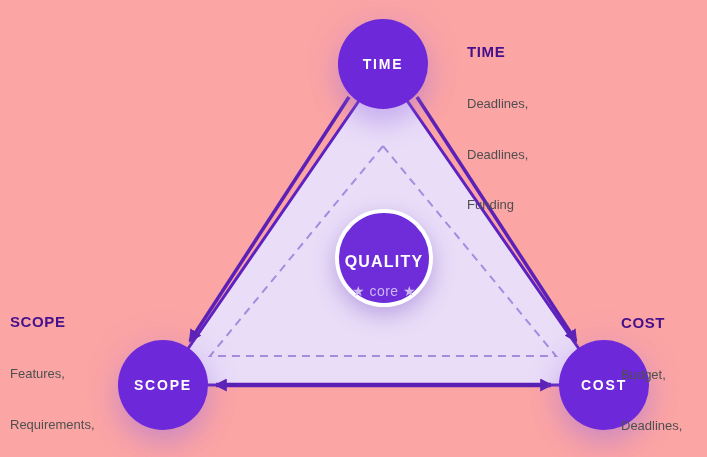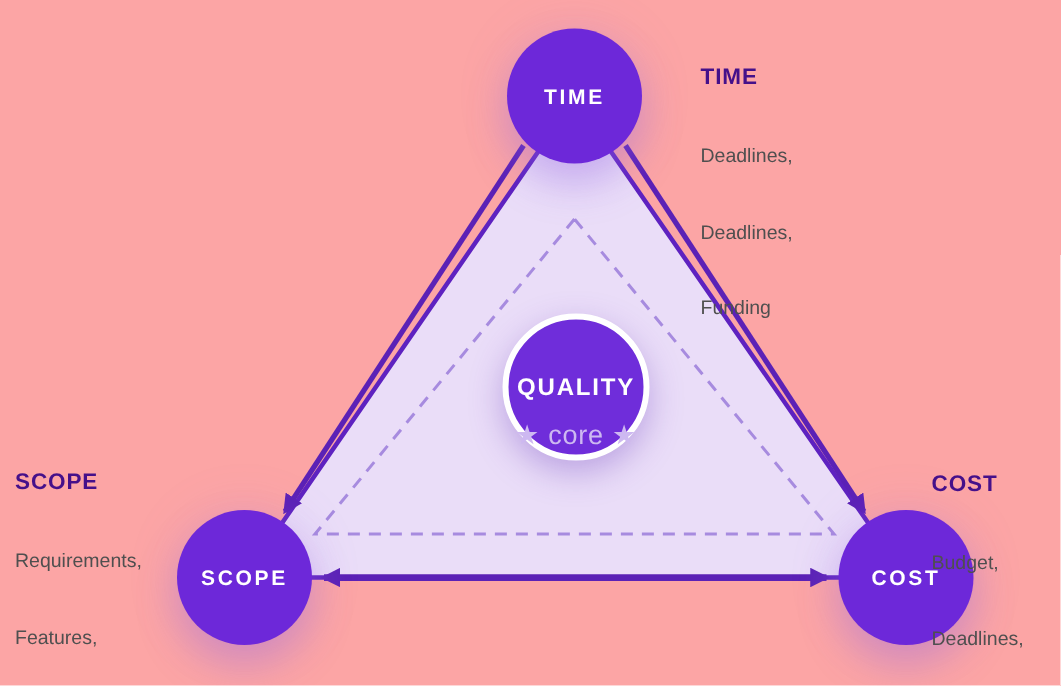--- a/index.html
+++ b/index.html
@@ -37,21 +37,21 @@
     background: #6F2DDA;
     border: 4px solid #ffffff;
     display: flex; flex-direction: column; align-items: center; justify-content: center;
     box-shadow: 0 8px 22px rgba(100, 55, 185, 0.35);
     z-index: 4;
   }
   .quality-label {
     color: #ffffff; font-weight: bold; font-size: 16px; letter-spacing: 1.2px; margin-top: 35px;
   }
   .quality-sublabel {
-    color: #CDB8F1; font-size: 18px; margin-top: 12px; letter-spacing: 0.5px;
+    color: #CDB8F1; font-size: 14px; margin-top: 12px; letter-spacing: 0.5px;
   }
 
   
   .side-label { position: absolute; font-size: 13px; color: #4F4F4F; line-height: 1.45; }
   .side-label .heading {
     display: block;
     font-size: 15px; font-weight: 800; color: #45108A;
     letter-spacing: 0.6px; margin-bottom: 4px;
   }
   .side-label .desc-line { display: block; margin-top: 32px; }
@@ -99,22 +99,22 @@
 
   <div class="side-label label-time">
     <span class="heading">TIME</span>
     <span class="desc-line">Deadlines,</span>
     <span class="desc-line">Deadlines,</span>
     <span class="desc-line">Funding</span>
   </div>
 
   <div class="side-label label-scope">
     <span class="heading">SCOPE</span>
+    <span class="desc-line">Features,</span>
     <span class="desc-line">Requirements,</span>
-    <span class="desc-line">Features,</span>
   </div>
 
   <div class="side-label label-cost">
     <span class="heading">COST</span>
     <span class="desc-line">Budget,</span>
     <span class="desc-line">Deadlines,</span>
     <span class="desc-line">Funding</span>
   </div>
 
 </div>

